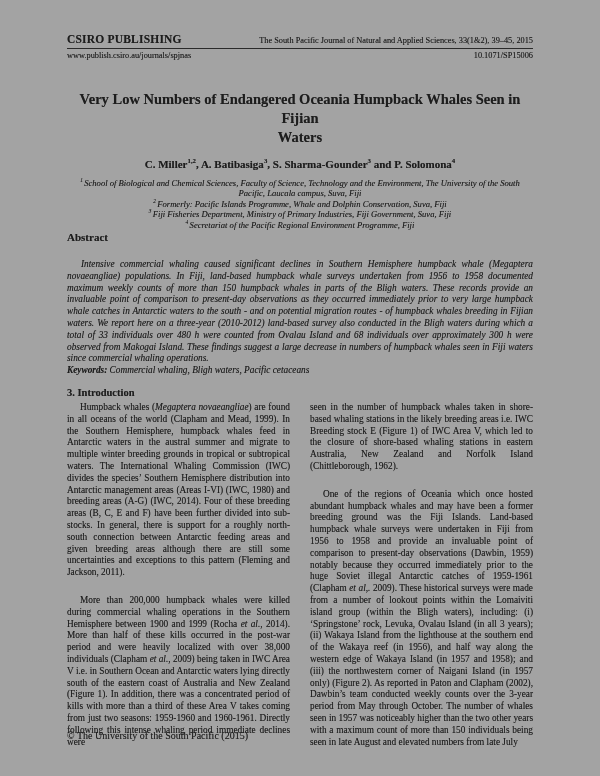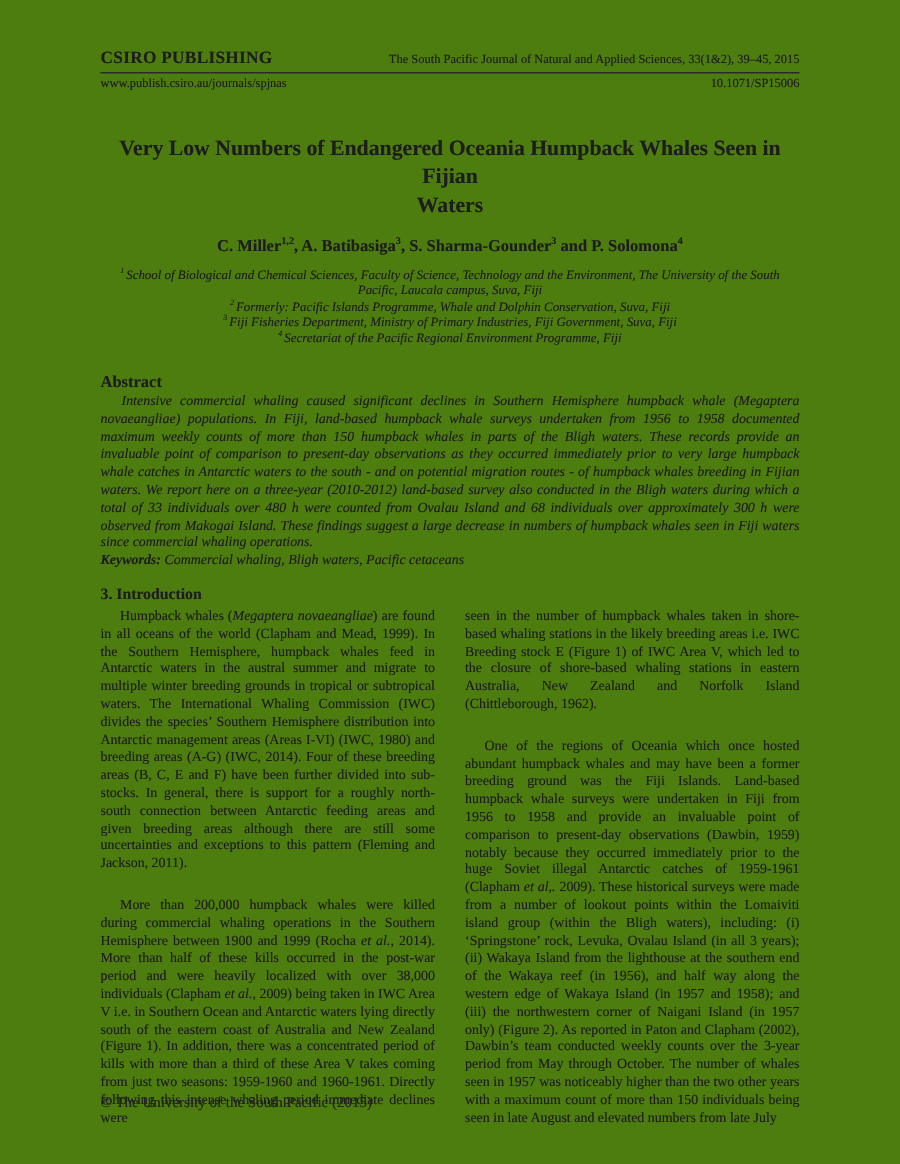--- a/index.html
+++ b/index.html
@@ -1,20 +1,20 @@
 <!DOCTYPE html>
 <html><head>
 <meta charset="utf-8">
 <style>
   html, body { margin: 0; padding: 0; background: #ffffff; }
   .page {
     position: relative;
     width: 600px;
     height: 776px;
-    background: #4d7c0f;
+    background: #a3a3a3;
     font-family: "Liberation Serif", "DejaVu Serif", serif;
     color: #1d1d1d;
     overflow: hidden;
     text-shadow: 0 0 0.35px rgba(40,40,40,0.55);
   }
   .content { padding: 33px 67px 0 67px; }
 
   
   .hdr-row1 {
     display: flex; justify-content: space-between; align-items: baseline;
@@ -34,23 +34,23 @@
   }
   .authors {
     margin-top: 11px; text-align: center;
     font-size: 11px; font-weight: bold;
   }
   .affiliations { margin-top: 8px; text-align: center; font-style: italic; font-size: 8.6px; line-height: 10.4px; }
   .affiliations sup, .authors sup, .journal-line b { line-height: 0; }
   sup { font-size: 0.62em; }
 
   
-  .abstract-heading { margin-top: 19px; font-size: 11px; font-weight: bold; }
+  .abstract-heading { margin-top: 1px; font-size: 11px; font-weight: bold; }
   .abstract-body {
-    margin-top: 2px; font-style: italic; font-size: 9.3px; line-height: 11.8px;
+    margin-top: 16px; font-style: italic; font-size: 9.3px; line-height: 11.8px;
     text-align: justify; text-indent: 14px;
   }
   .keywords { font-style: italic; font-size: 9.3px; line-height: 11.8px; }
 
   
   .section-heading { margin-top: 10px; font-size: 10.5px; font-weight: bold; }
   .columns { display: flex; gap: 20px; margin-top: 4px; }
   .col { width: 226.5px; font-size: 9.3px; line-height: 11.8px; text-align: justify; }
   .col p { margin: 0; text-indent: 13px; }
   .col p + p { margin-top: 16px; }

